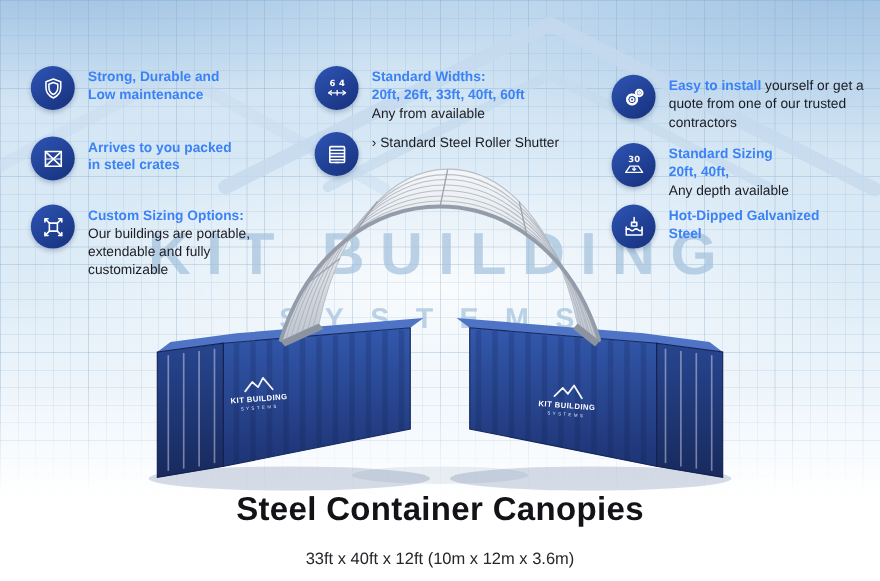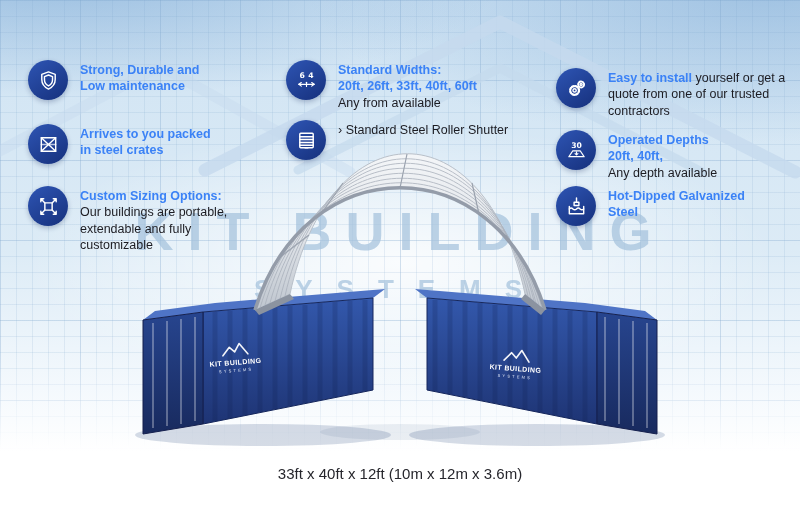--- a/index.html
+++ b/index.html
@@ -268,37 +268,38 @@
 
   <div class="feature" style="left:556px; top:130px;">
     <div class="ficon">
       <svg viewBox="0 0 24 24">
         <text x="12" y="9" font-size="8" text-anchor="middle">30</text>
         <path d="M8 12.5 h8 l4 6 H4 Z" stroke-width="1.3"></path>
         <path d="M12 13.5 v3 M12 16.5 l-1.5 -1.3 M12 16.5 l1.5 -1.3" stroke-width="1.2"></path>
       </svg>
     </div>
     <div class="ftext" style="max-width:150px;">
-      <div class="line-b">Operated Depths</div>
+      <div class="line-b">Standard Sizing</div>
       <div class="line-b">20ft, 40ft,</div>
       <div class="line-r">Any depth available</div>
     </div>
   </div>
 
   <div class="feature" style="left:556px; top:186px;">
     <div class="ficon">
       <svg viewBox="0 0 24 24">
           <path d="M4.5 12 V19.5 H19.5 V12"></path>
           <path d="M4.5 14.5 c1.2 -1.2 2.55 -1.2 3.75 0 c1.2 1.2 2.55 1.2 3.75 0 c1.2 -1.2 2.55 -1.2 3.75 0 c1.2 1.2 2.55 1.2 3.75 0"></path>
           <path d="M12 3 v4.5"></path>
           <rect x="9.5" y="7.5" width="5" height="3.4"></rect>
         </svg>
     </div>
     <div class="ftext" style="max-width:160px;">
       <div class="line-b">Hot-Dipped Galvanized Steel</div>
     </div>
   </div>
 
   <div class="caption">
+    <div class="title">Steel Container Canopies</div>
     <div class="subtitle">33ft x 40ft x 12ft (10m x 12m x 3.6m)</div>
   </div>
 
 </div>
 
 </body></html>

